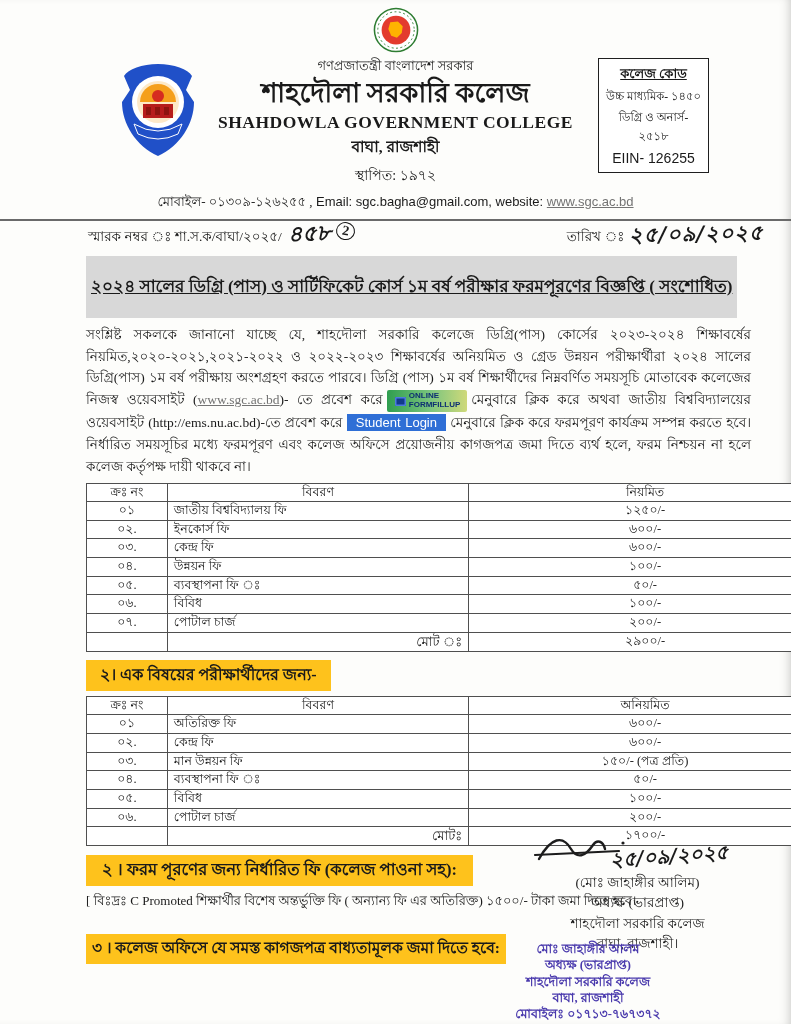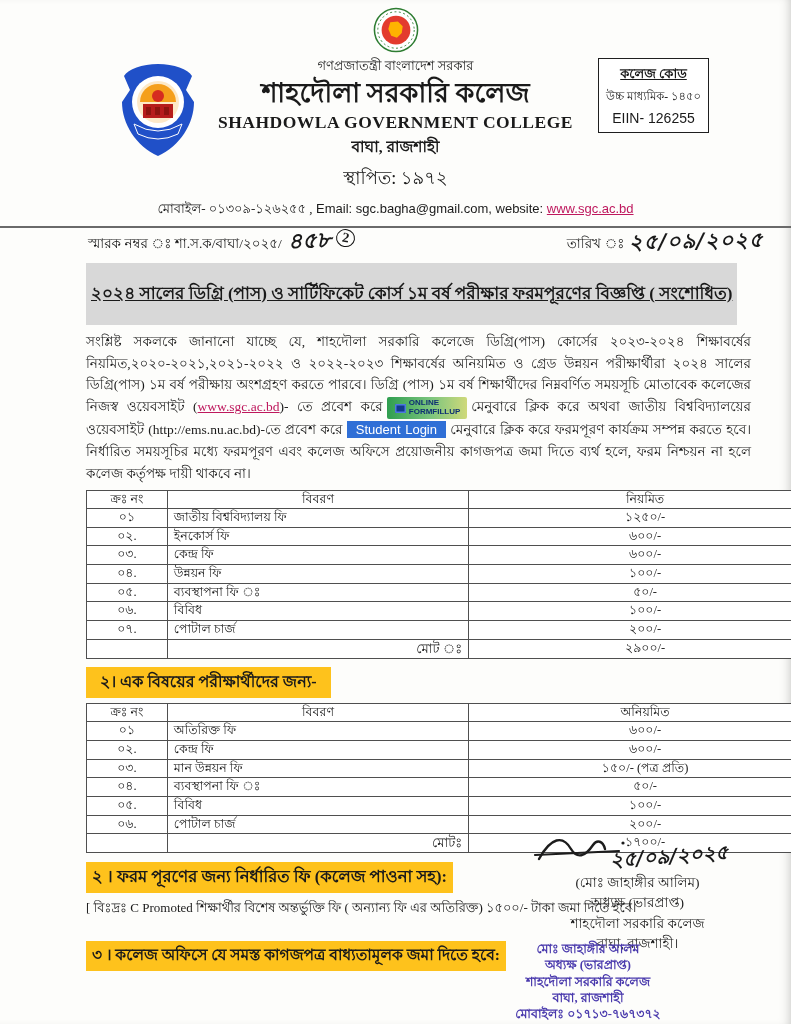--- a/index.html
+++ b/index.html
@@ -6,30 +6,30 @@
   body{background:#e8e8e8;font-family:"Liberation Serif","DejaVu Serif",serif;color:#1a1a1a;}
   .page{position:relative;width:791px;height:1024px;margin:0 auto;background:#fdfdfb;overflow:hidden;
         box-shadow:inset -8px 0 12px -8px rgba(0,0,0,.25);}
   
   .hdr{position:relative;text-align:center;padding-top:7px;}
   .emblem{width:46px;height:46px;margin:0 auto;display:block;}
   .govt-line{font-size:13px;margin-top:3px;}
   .college-bn{font-size:27px;font-weight:bold;line-height:1.1;margin-top:2px;}
   .college-en{font-size:17.5px;font-weight:bold;letter-spacing:.5px;margin-top:3px;}
   .loc{font-size:15.5px;font-weight:bold;margin-top:2px;}
-  .estd{font-size:18px;margin-top:3px;}
+  .estd{font-size:14px;margin-top:3px;}
   .logo{position:absolute;left:112px;top:62px;width:92px;height:96px;}
   .code-box{position:absolute;left:598px;top:58px;width:101px;border:1.6px solid #1f1f1f;
             padding:5px 4px 6px;text-align:center;background:#fff;}
   .code-box .cb-title{font-size:13px;font-weight:bold;text-decoration:underline;margin-bottom:3px;}
   .code-box .cb-line{font-size:11.5px;margin-top:2px;}
   .code-box .cb-eiin{font-size:14px;margin-top:3px;font-family:"Liberation Sans",sans-serif;}
   .contact{font-size:13px;margin-top:4px;font-family:"Liberation Sans",sans-serif;}
   .contact .bn{font-family:"Liberation Serif",serif;}
-  a.link{color:#be185d;text-decoration:underline;}
+  a.link{color:#737373;text-decoration:underline;}
   .rule{border:none;border-top:2px solid #6a6a6a;margin:6px 0 0 0;}
   
   .memo{display:flex;justify-content:space-between;align-items:flex-end;padding:2px 28px 0 88px;height:30px;}
   .memo-label,.date-label{font-size:13.5px;}
   .hand{font-family:"DejaVu Serif",serif;font-style:italic;font-weight:bold;}
   .memo-num{font-size:22px;transform:rotate(-2deg);display:inline-block;margin-left:2px;}
   .memo-circ{display:inline-block;border:1.7px solid #111;border-radius:50%;padding:0 5px;font-size:14px;
              transform:rotate(10deg) translateY(-6px);font-weight:bold;}
   .date-hand{font-size:21px;display:inline-block;transform:rotate(-1deg);letter-spacing:1px;}
   
@@ -47,21 +47,21 @@
   .sec1-line{margin:10px 0 0 0;font-size:15px;font-weight:bold;line-height:1.5;}
   .sec1-line .sec-head{font-size:17px;padding:1px 4px;}
   
   table.fees{border-collapse:collapse;width:736px;margin-top:5px;background:#fff;}
   table.fees td,table.fees th{border:1px solid #4f4f4f;font-size:12.5px;font-weight:normal;
                               padding:1px 6px;line-height:1.25;}
   table.fees .c{text-align:center;}
   table.fees .tot{text-align:right;font-size:13px;}
   .sec2-head{margin-top:8px;font-size:16px;padding:2px 14px;}
   .star-note{margin-top:9px;font-size:16px;padding:2px 4px;}
-  .sec2b-head{margin-top:9px;font-size:16.5px;padding:2px 6px;}
+  .sec2b-head{margin-top:9px;font-size:16.5px;padding:2px 16px;}
   .cpromoted{font-size:13px;margin:5px 0 0 0;}
   .sec3-head{margin-top:22px;font-size:15.5px;padding:2px 6px;}
   
   .sig-block{position:absolute;left:515px;top:833px;width:245px;text-align:center;}
   .sig-draw{position:relative;height:40px;}
   .sig-svg{position:absolute;left:18px;top:0;}
   .sig-date{position:absolute;left:95px;top:8px;font-size:20px;transform:rotate(-4deg);white-space:nowrap;}
   .sig-line{font-size:13.5px;line-height:1.5;}
   .stamp{position:absolute;left:448px;top:941px;width:280px;text-align:center;color:#4a3aad;
          font-weight:bold;font-size:12.5px;line-height:1.3;}
@@ -93,20 +93,21 @@
       <rect x="31" y="42" width="30" height="14" fill="#b71c1c"></rect>
       <rect x="34" y="45" width="5" height="8" fill="#8e1410"></rect>
       <rect x="43" y="45" width="5" height="8" fill="#8e1410"></rect>
       <rect x="52" y="45" width="5" height="8" fill="#8e1410"></rect>
       <path d="M22 62 Q46 76 70 62 L66 72 Q46 82 26 72 Z" fill="#2050c8" stroke="#ffffff" stroke-width="1"></path>
     </svg>
 
     <div class="code-box">
       <div class="cb-title">কলেজ কোড</div>
       <div class="cb-line">উচ্চ মাধ্যমিক- ১৪৫০</div>
+      <div class="cb-line">ডিগ্রি ও অনার্স- ২৫১৮</div>
       <div class="cb-eiin">EIIN- 126255</div>
     </div>
 
     <div class="contact">
       <span class="bn">মোবাইল- ০১৩০৯-১২৬২৫৫ ,</span>
       <span>Email: sgc.bagha@gmail.com,</span>
       <span>website:</span>
       <a class="link" href="#">www.sgc.ac.bd</a>
     </div>
     <hr class="rule">

